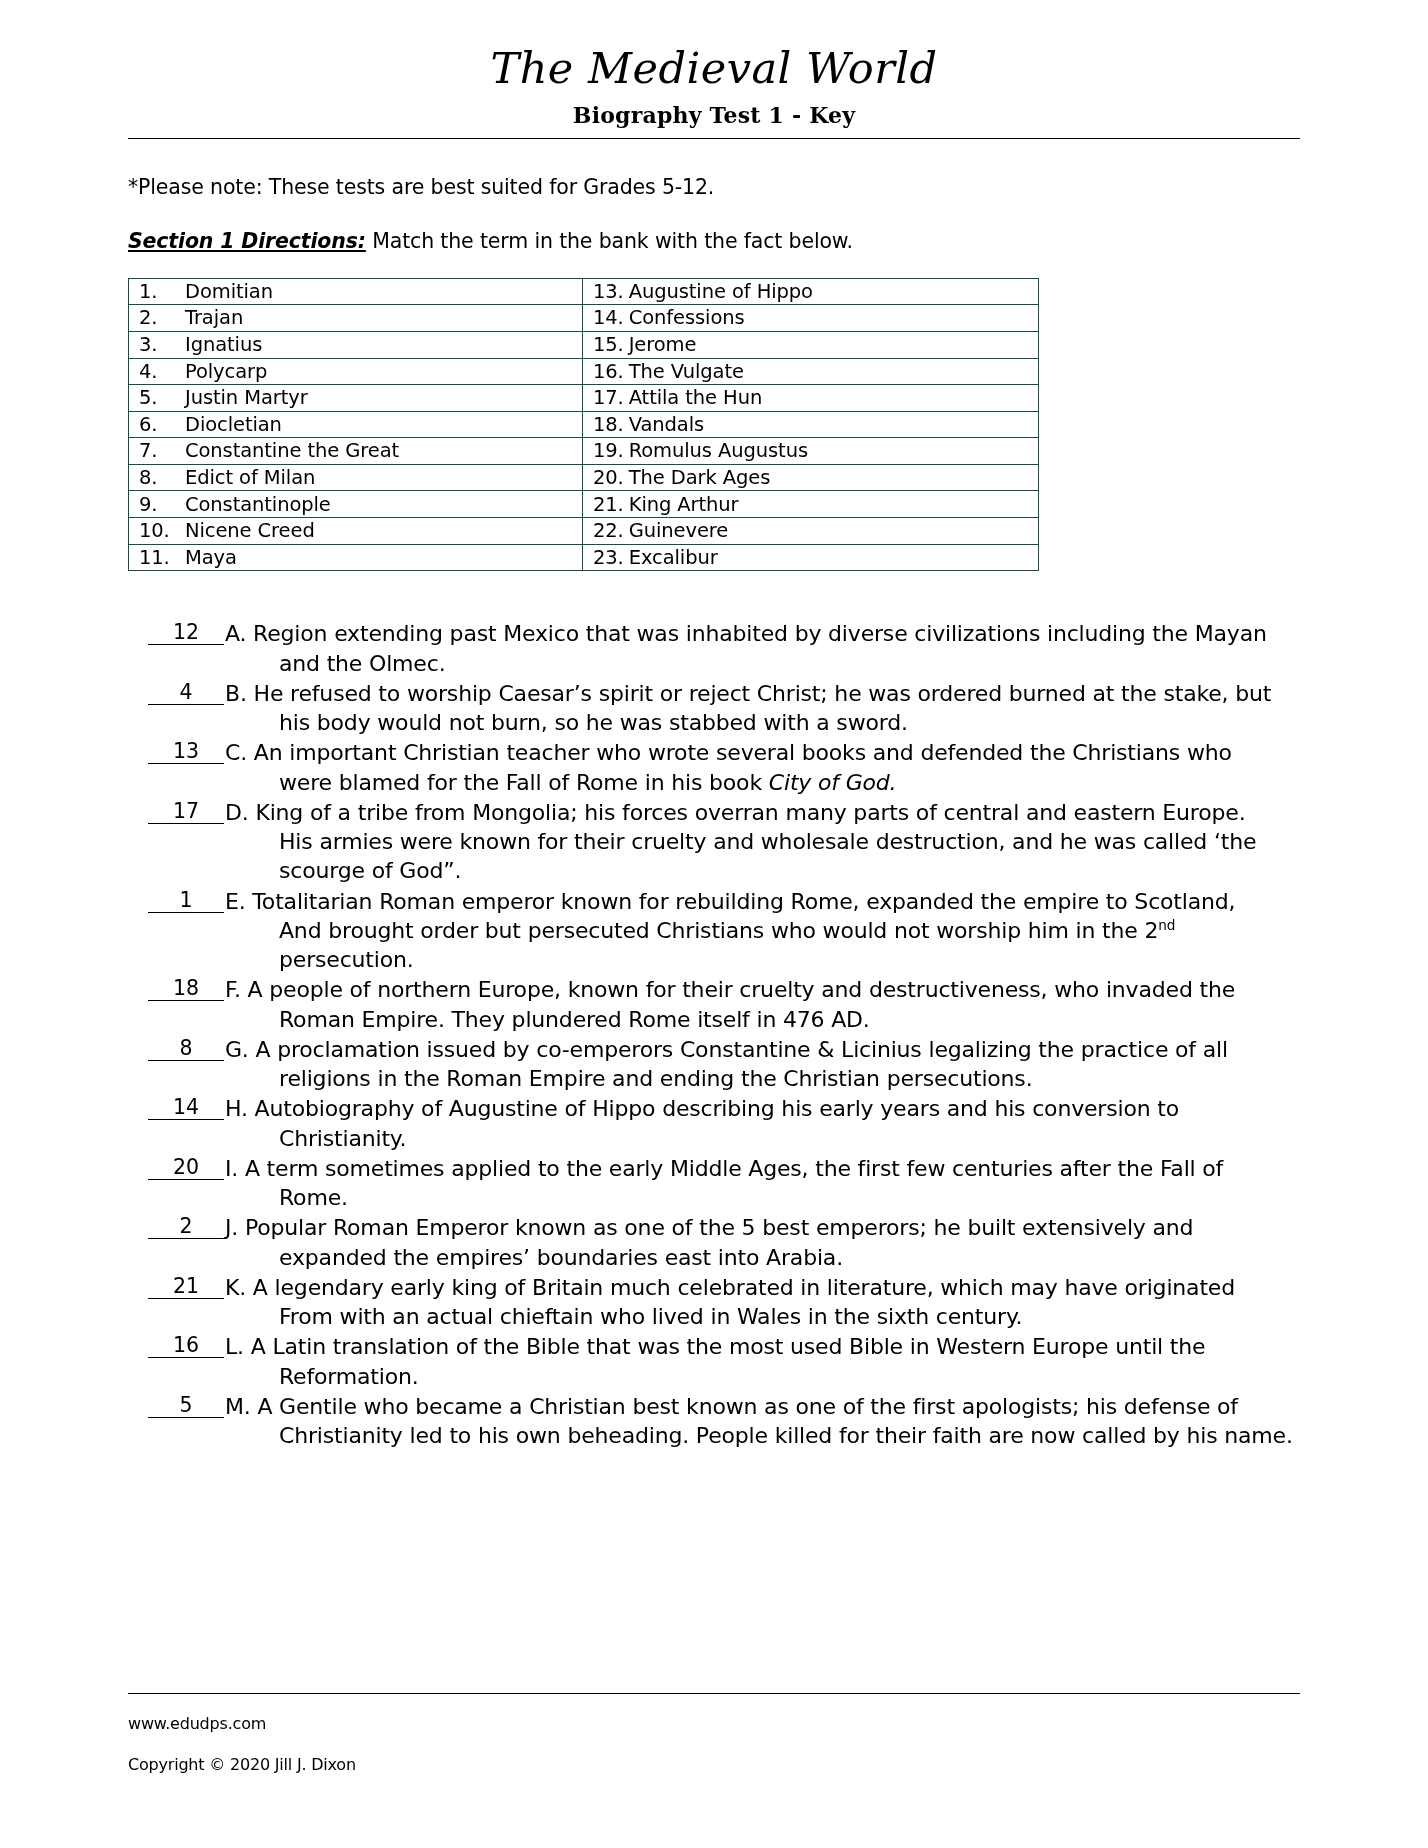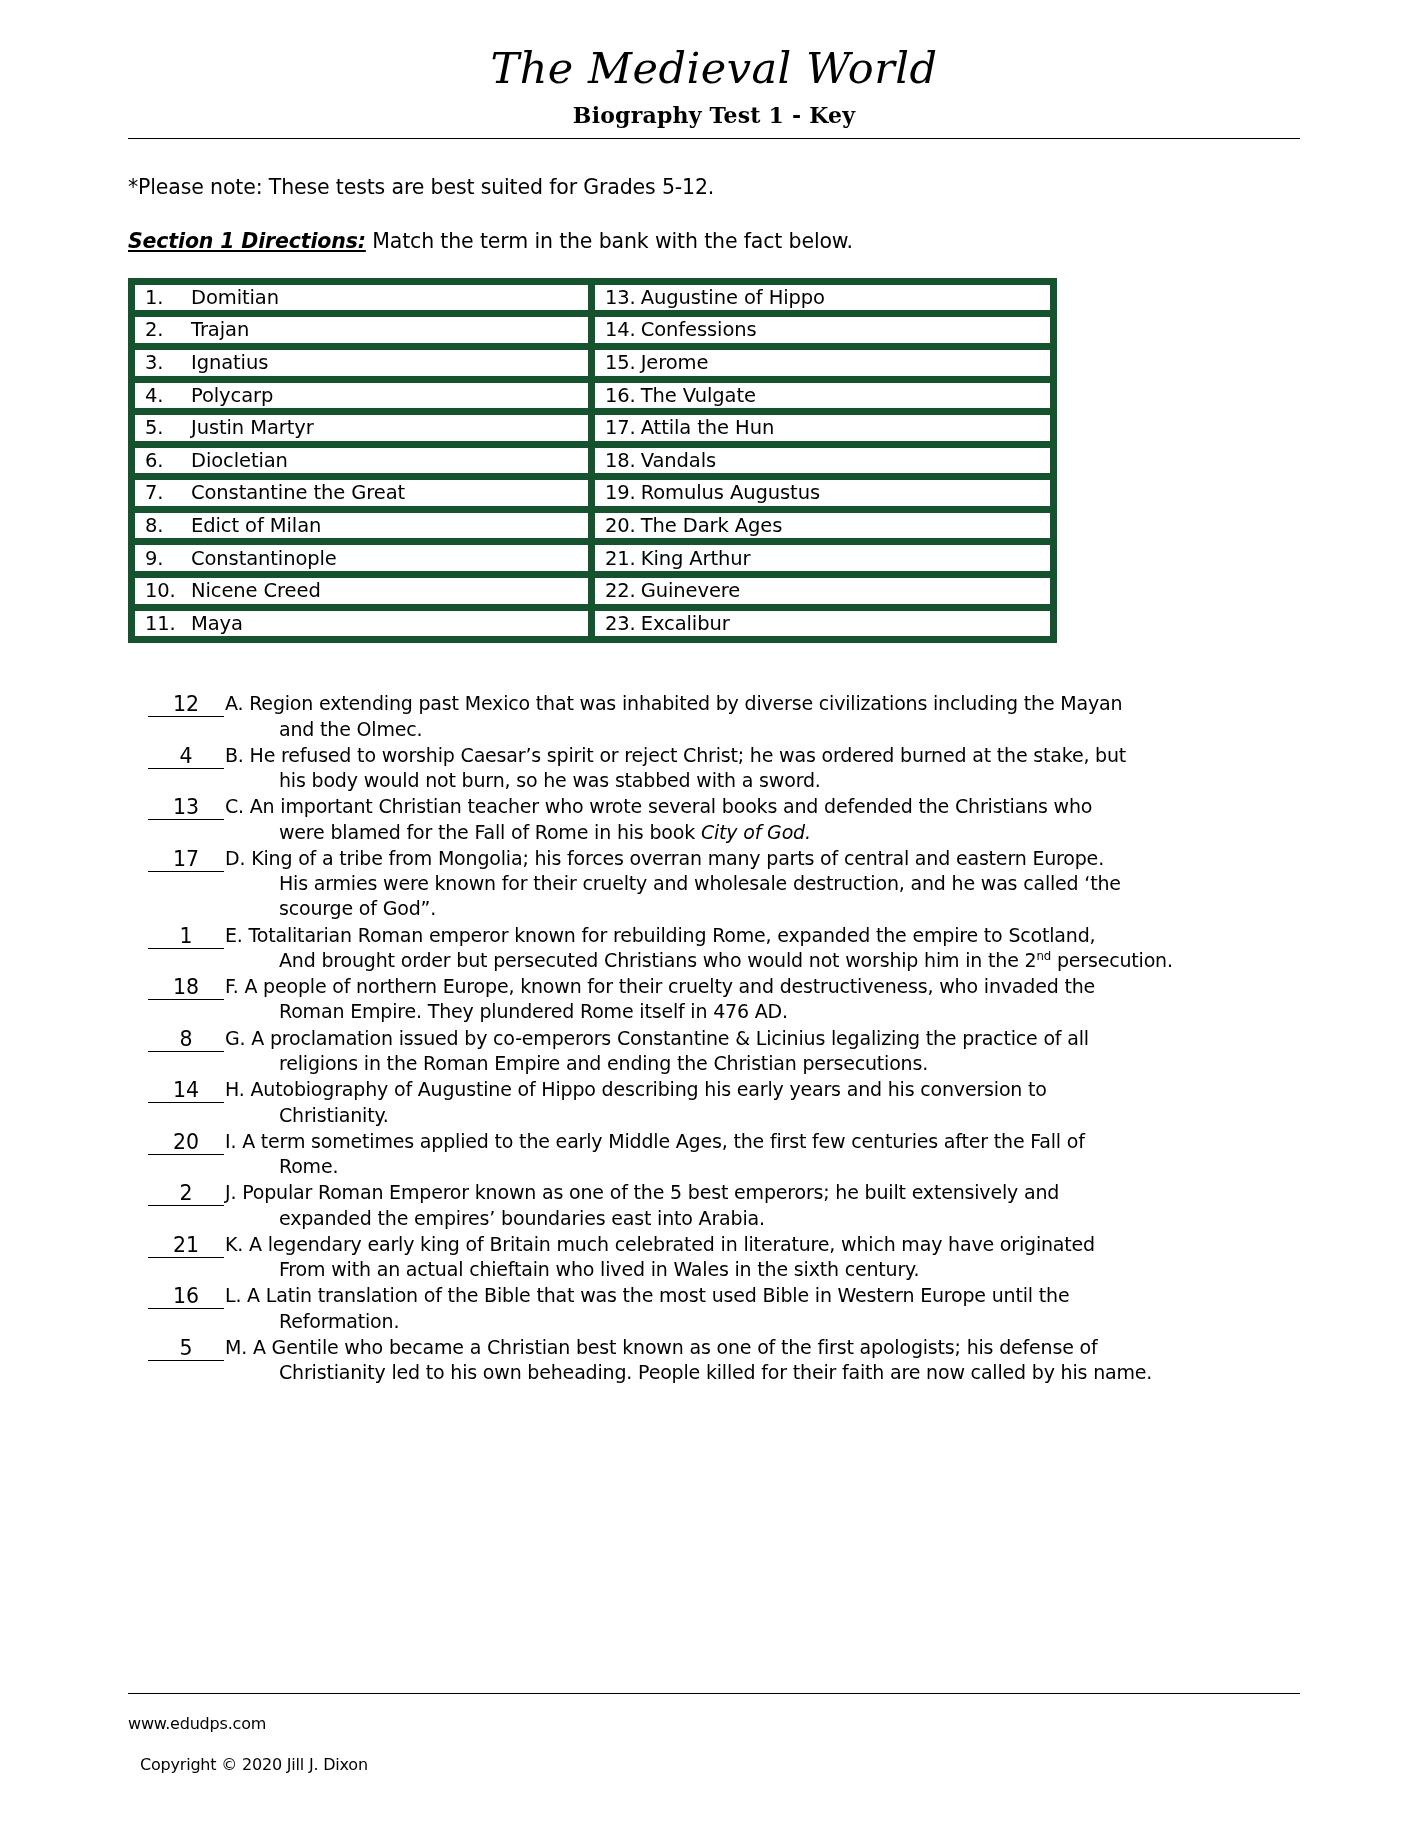--- a/index.html
+++ b/index.html
@@ -69,21 +69,21 @@
   }
 
   
   .bank {
     margin-top: 22px;
     width: 890px;
     border-collapse: collapse;
     table-layout: fixed;
   }
   .bank td {
-    border: 7px solid #14532d;
+    border: 1px solid #14532d;
     height: 25.6px;
     padding: 0 0 0 8px;
     font-size: 19.5px;
     line-height: 1.0;
     vertical-align: middle;
     letter-spacing: -0.1px;
   }
   .bank td.left { width: 445px; }
   .bank td.right { width: 445px; padding-left: 10px; }
   .bank .num-l {
@@ -112,21 +112,21 @@
     width: 76px;
     text-align: center;
     border-bottom: 1.5px solid #000;
     font-size: 20.5px;
     line-height: 1.33;
     height: 26px;
     box-sizing: border-box;
   }
   .answer-text {
     flex: 1 1 auto;
-    font-size: 19px;
+    font-size: 22px;
     line-height: 1.33;
     letter-spacing: -0.18px;
     padding-left: 1px;
   }
   .answer-text .cont {
     display: block;
     padding-left: 54px;
     text-indent: 0;
   }
   .answer-text i { font-style: italic; text-align: center; }
@@ -150,21 +150,20 @@
     margin-top: 20px;
     font-family: "DejaVu Sans", sans-serif;
     font-size: 16px;
     letter-spacing: -0.2px;
   }
   .footer-copy {
     margin-top: 22px;
     font-family: "DejaVu Sans", sans-serif;
     font-size: 16px;
     letter-spacing: -0.2px;
-    margin-left: 12px;
   }
 </style>
 </head>
 <body>
 
 <div class="page">
 
   <div class="header">
     <div class="doc-title">The Medieval World</div>
     <div class="doc-subtitle">Biography Test 1 - Key</div>

